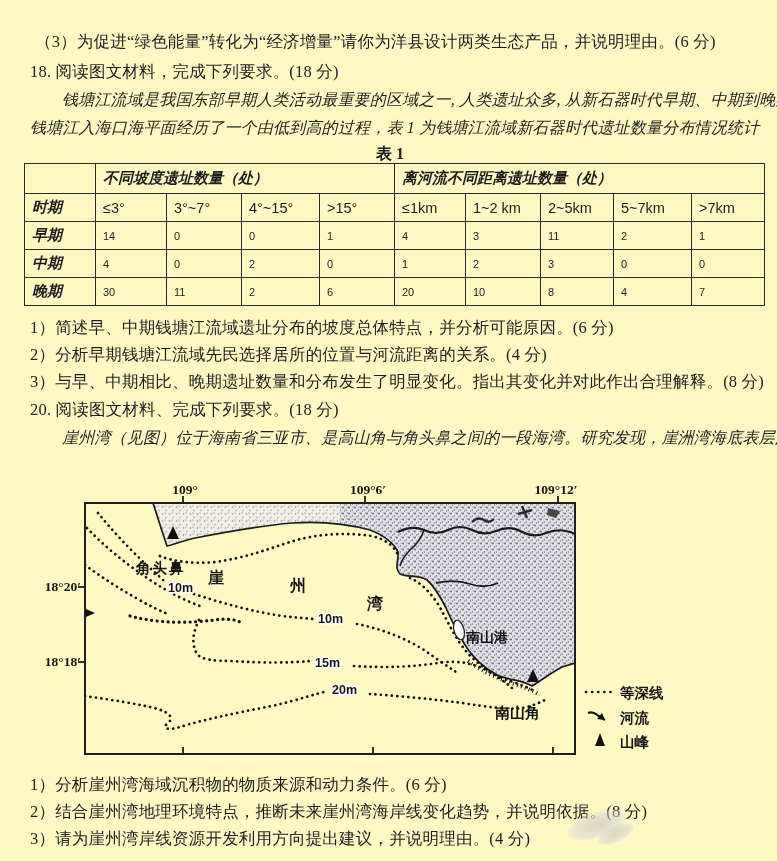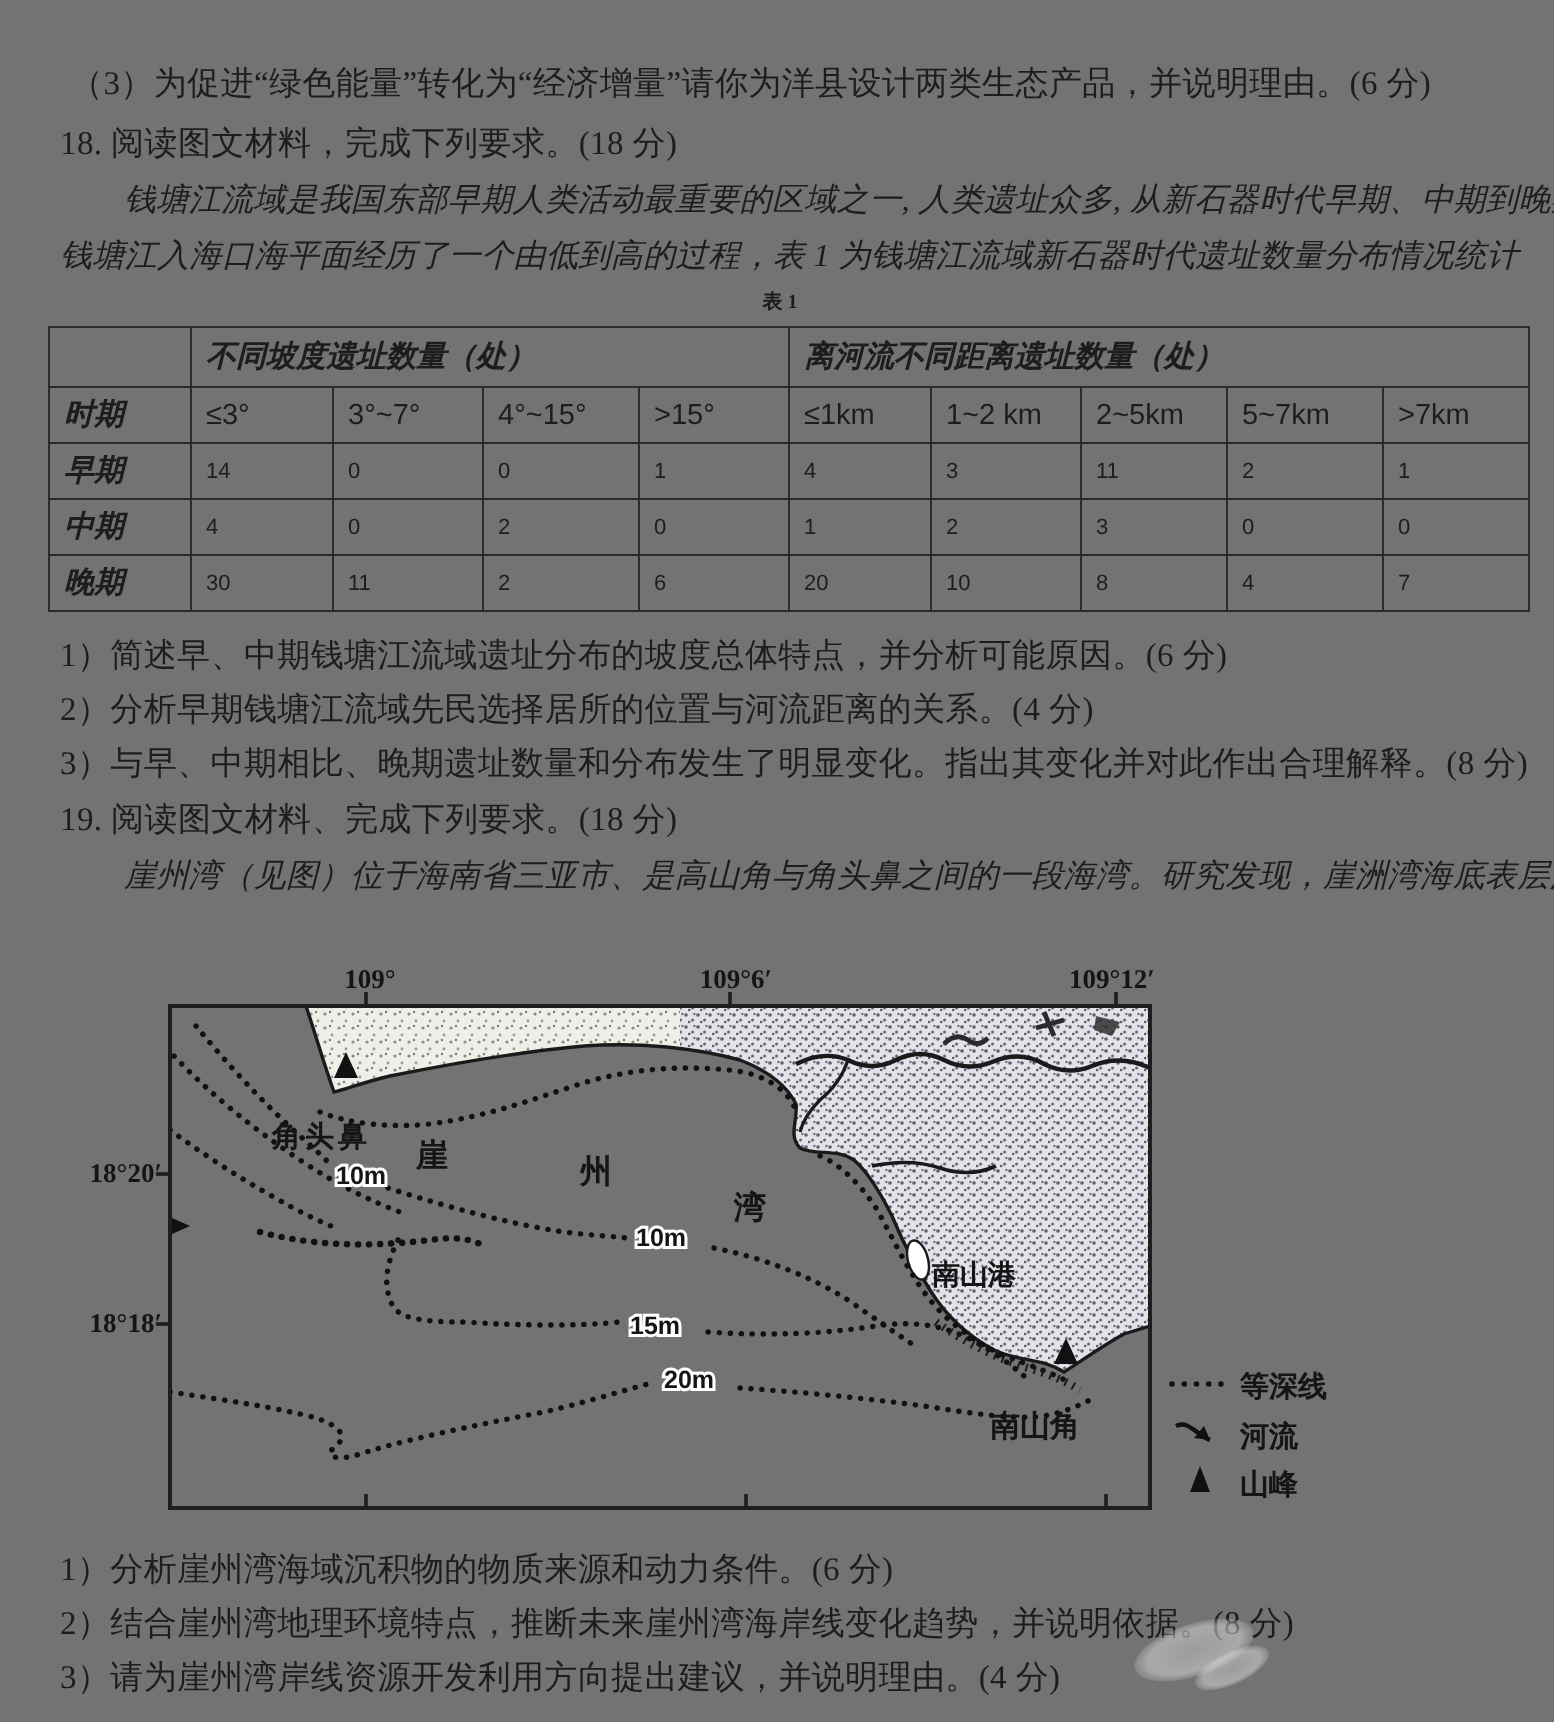--- a/index.html
+++ b/index.html
@@ -1,33 +1,33 @@
 <!DOCTYPE html>
 <html><head>
 <meta charset="utf-8">
 <style>
   html,body{margin:0;padding:0;background:#ffffff;}
   .page{
     position:relative;
     width:777px;height:861px;
-    background:#737373;
+    background:#fef9c3;
     overflow:hidden;
     font-family:"Liberation Serif","DejaVu Serif",serif;
     color:#1d1d1d;
   }
   .tline{
     position:absolute;
     white-space:nowrap;
     font-size:16.5px;
     letter-spacing:.2px;
   }
   .kai{font-style:italic;font-size:16px;letter-spacing:.2px;}
   .tbl-title{
     position:absolute;left:25px;top:144px;width:730px;
-    text-align:center;font-size:10px;font-weight:600;
+    text-align:center;font-size:16px;font-weight:600;
   }
   table.t1{
     position:absolute;left:24px;top:163px;width:731px;
     border-collapse:collapse;table-layout:fixed;
     font-size:15px;
   }
   table.t1 td{
     border:1.6px solid #2b2b2b;
     padding:1px 7px;
     vertical-align:middle;
@@ -127,21 +127,21 @@
       <td class="num">8</td>
       <td class="num">4</td>
       <td class="num">7</td>
     </tr>
   </tbody>
     </table>
 
   <div class="tline" style="left:30px;top:317px;">1）简述早、中期钱塘江流域遗址分布的坡度总体特点，并分析可能原因。(6 分)</div>
   <div class="tline" style="left:30px;top:344px;">2）分析早期钱塘江流域先民选择居所的位置与河流距离的关系。(4 分)</div>
   <div class="tline" style="left:30px;top:371px;">3）与早、中期相比、晚期遗址数量和分布发生了明显变化。指出其变化并对此作出合理解释。(8 分)</div>
-  <div class="tline" style="left:30px;top:399px;">19. 阅读图文材料、完成下列要求。(18 分)</div>
+  <div class="tline" style="left:30px;top:399px;">20. 阅读图文材料、完成下列要求。(18 分)</div>
   <div class="tline kai" style="left:62px;top:428px;">崖州湾（见图）位于海南省三亚市、是高山角与角头鼻之间的一段海湾。研究发现，崖洲湾海底表层沉积</div>
 
   <div class="mapwrap">
     <svg width="777" height="300" viewBox="0 0 777 300">
       <defs>
         <pattern id="stip1" width="7" height="7" patternUnits="userSpaceOnUse">
           <rect width="7" height="7" fill="#f0eee8"></rect>
           <circle cx="1.5" cy="2" r="0.8" fill="#8d8b7e"></circle>
           <circle cx="5" cy="5.5" r="0.7" fill="#9a9889"></circle>
           <circle cx="4" cy="1" r="0.6" fill="#7c7a6e"></circle>

